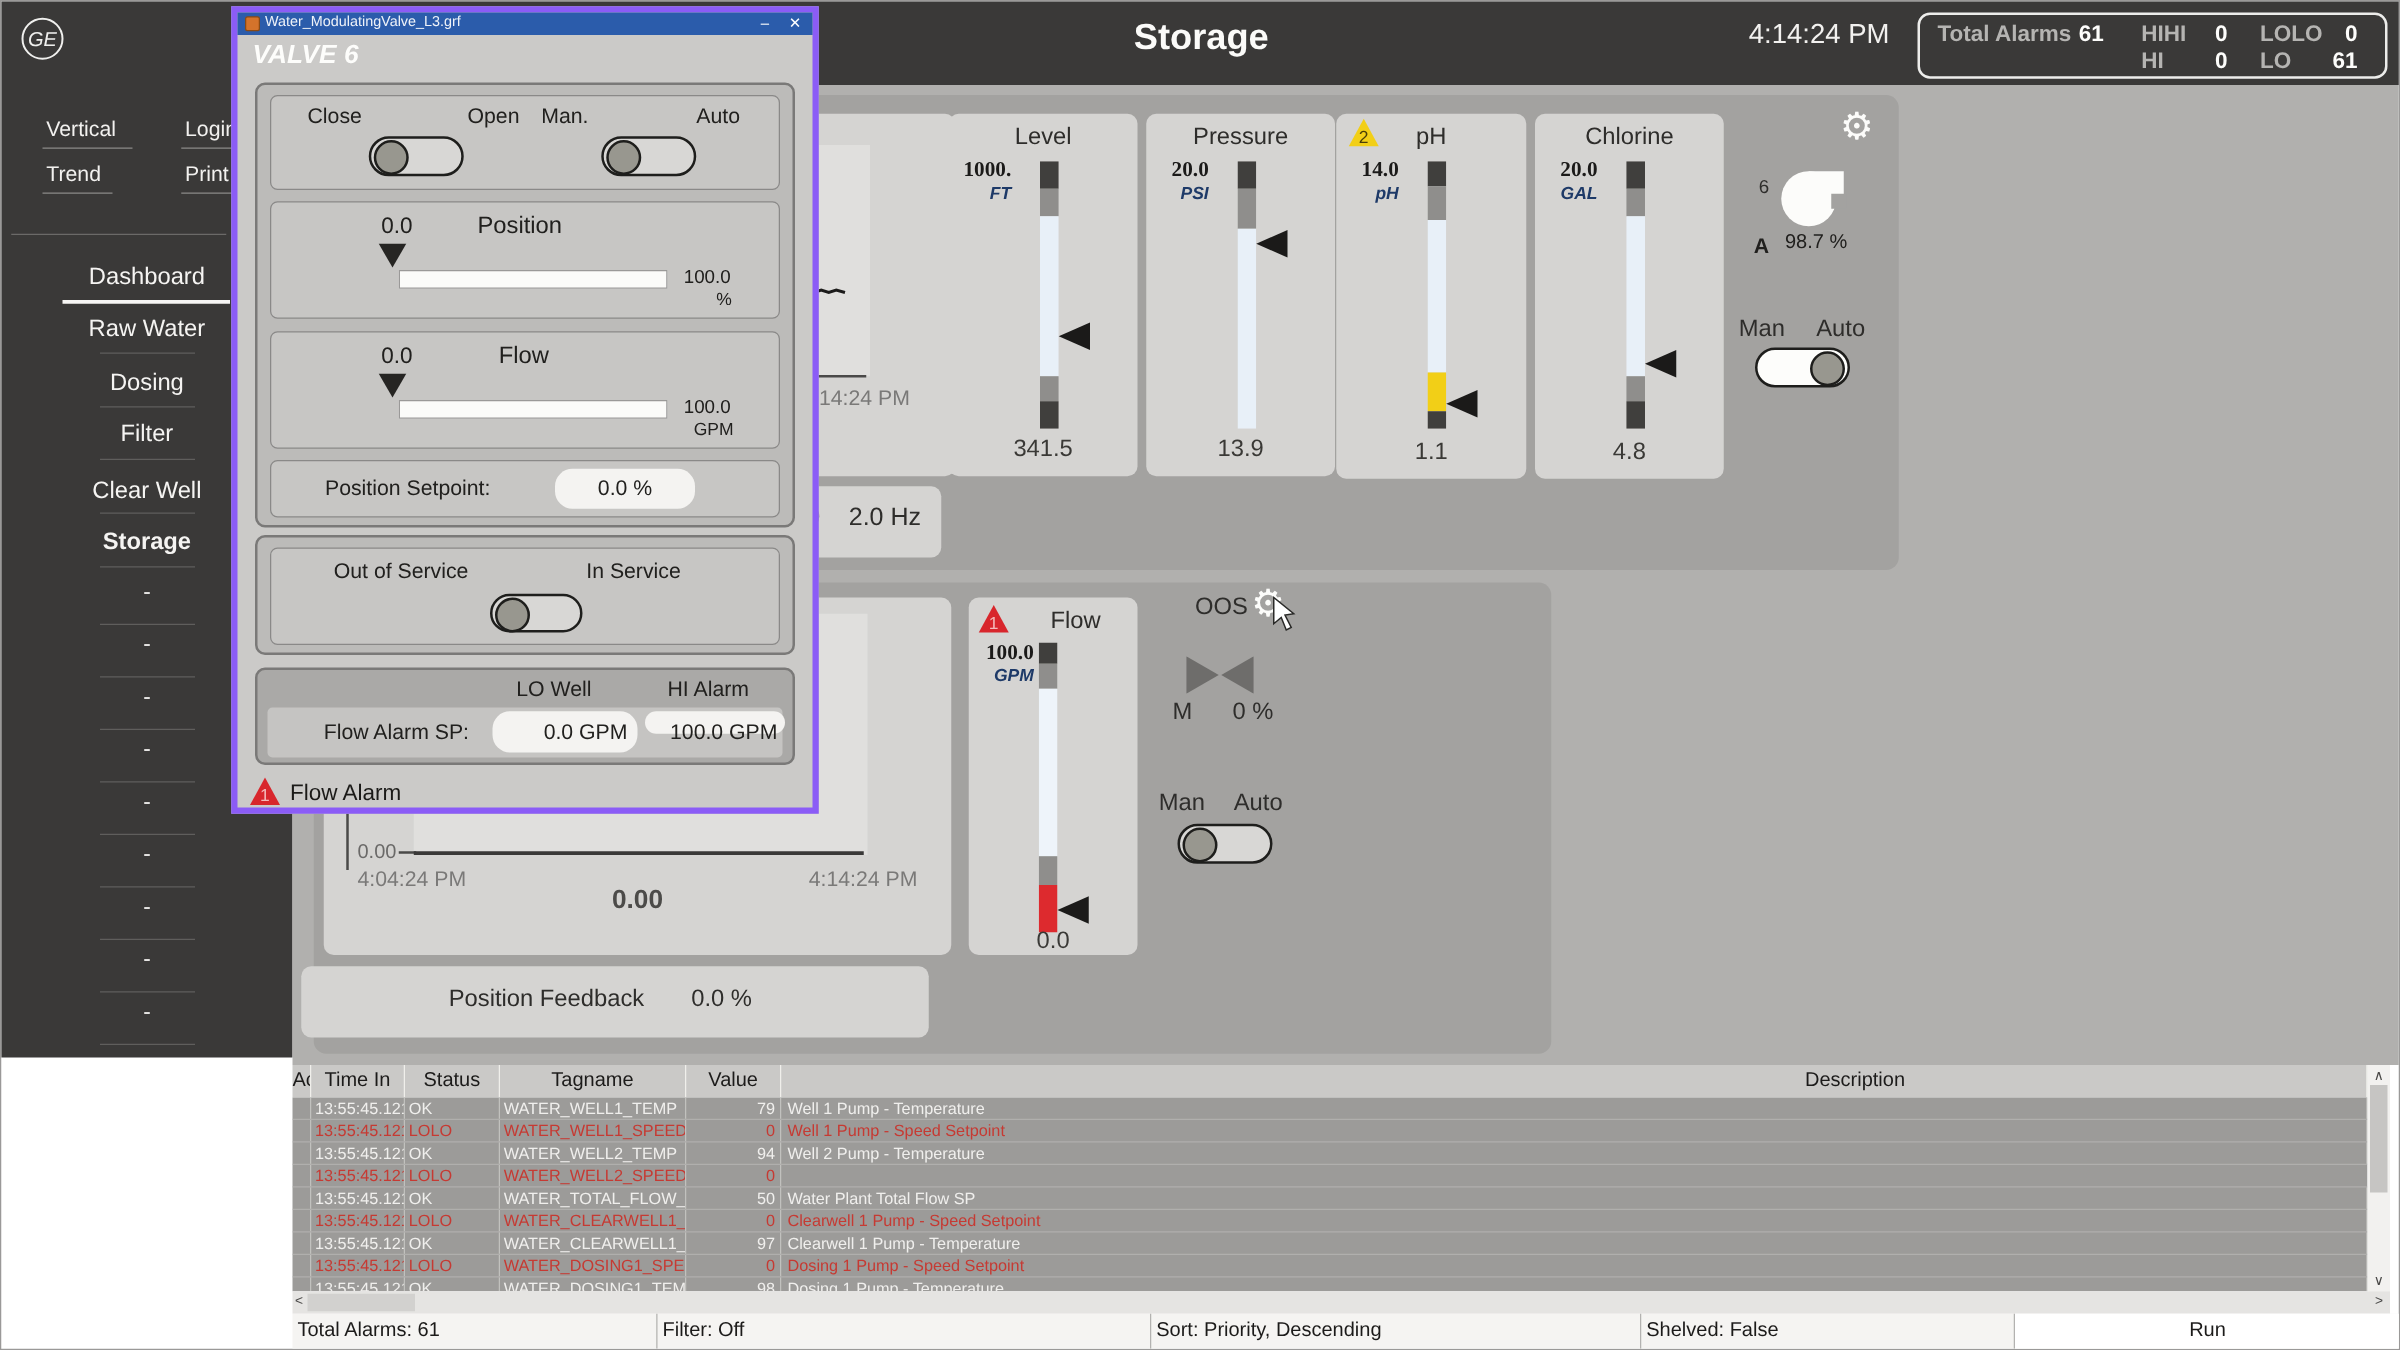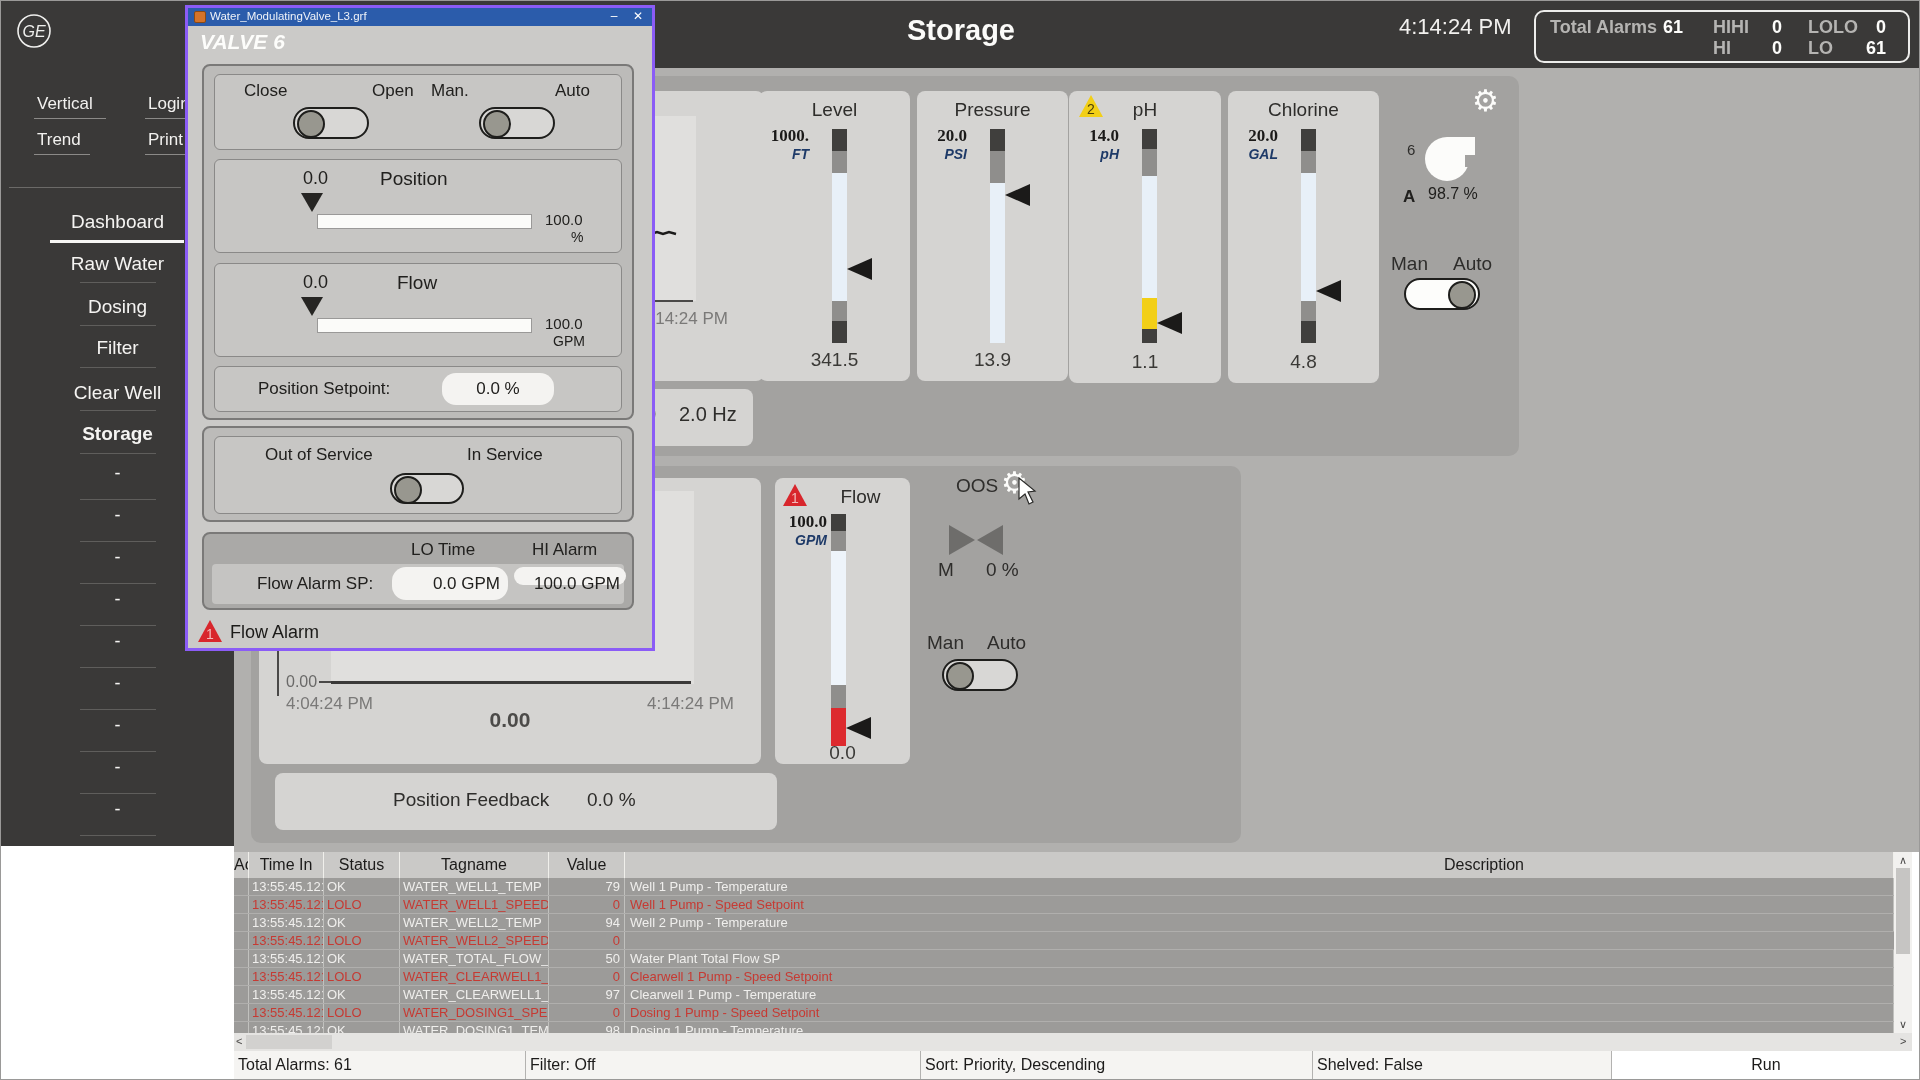--- a/index.html
+++ b/index.html
@@ -35,21 +35,21 @@
   .seg{width:15px;}
   .marker{width:0;height:0;border-top:11px solid transparent;border-bottom:11px solid transparent;border-right:25px solid #1b1a19;}
   .gvalue{position:absolute;top:258px;left:0;width:100%;text-align:center;font-size:19px;color:#3a3936;}
   .lbl{font-size:19px;color:#2e2d2b;}
   
   .toggle{position:absolute;width:76px;height:32px;background:#d8d7d5;border:2px solid #1e1e1c;border-radius:17px;box-sizing:border-box;cursor:pointer;}
   .knob{position:absolute;top:1px;width:24px;height:24px;background:#98978f;border:2px solid #1e1e1c;border-radius:50%;}
   .knob.left{left:2px;} .knob.right{right:2px;}
   .toggle.white{background:#fdfdfb;}
   
-  .popup{left:184px;top:4px;width:470px;height:646px;border:3px solid #8b5cf6;background:#cbcac8;z-index:50;box-sizing:border-box;}
+  .popup{left:184px;top:4px;width:470px;height:646px;border:5px solid #8b5cf6;background:#cbcac8;z-index:50;box-sizing:border-box;}
   .ptitlebar{position:absolute;left:0;top:0;width:100%;height:18px;background:#2b5cab;}
   .ptitle{position:absolute;left:22px;top:2px;font-size:11.5px;color:#eef2f8;}
   .picon{position:absolute;left:6px;top:3px;width:12px;height:12px;background:#d4732b;border-radius:2px;border:1px solid #8a4a14;box-sizing:border-box;}
   .pbtn{position:absolute;top:1px;width:20px;text-align:center;font-size:12px;color:#fff;cursor:pointer;}
   .pbody{position:absolute;left:0;top:18px;width:468px;height:626px;}
   .valve-title{position:absolute;left:12px;top:4px;font-size:21px;font-weight:bold;color:#fdfdfb;font-style:italic;}
   .pframe{position:absolute;border:2px solid #7a7978;border-radius:8px;background:#bcbbb9;box-sizing:border-box;}
   .psec{position:absolute;background:#c7c6c4;border:1px solid #8a8988;border-radius:6px;box-sizing:border-box;}
   .ptext{position:absolute;font-size:17px;color:#21201e;}
   .pnum{position:absolute;font-size:18px;color:#21201e;}
@@ -275,21 +275,21 @@
     <polygon points="54,0 28,15 54,30" fill="#6e6d6b"></polygon>
   </svg>
   <div class="abs lbl" style="left:937px;top:558px">M</div>
   <div class="abs lbl" style="left:985px;top:558px">0 %</div>
   <div class="abs lbl" style="left:926px;top:631px">Man</div>
   <div class="abs lbl" style="left:986px;top:631px">Auto</div>
   <div class="toggle" style="left:941px;top:658px">
       <div class="knob left"></div>
     </div>
 
-  <div class="abs card" style="left:274px;top:772px;width:502px;height:57px">
+  <div class="abs card" style="left:240px;top:772px;width:502px;height:57px">
     <div class="abs" style="left:118px;top:16px;font-size:19px;color:#2e2d2b">Position Feedback</div>
     <div class="abs" style="left:312px;top:16px;font-size:19px;color:#2e2d2b">0.0 %</div>
   </div>
 
   <div class="abs thead">
     <div class="th c-ack">Ack</div>
     <div class="th c-time">Time In</div>
     <div class="th c-status">Status</div>
     <div class="th c-tag">Tagname</div>
     <div class="th c-value" style="text-align:center;padding-right:0">Value</div>
@@ -442,21 +442,21 @@
         <div class="psec" style="left:10px;top:8px;width:408px;height:78px">
           <div class="ptext" style="left:50px;top:8px">Out of Service</div>
           <div class="ptext" style="left:252px;top:8px">In Service</div>
           <div class="toggle" style="left:175px;top:36px;width:74px;height:31px">
               <div class="knob left"></div>
             </div>
         </div>
       </div>
 
       <div class="pframe" style="left:14px;top:506px;width:432px;height:78px;background:#aaa9a7">
-        <div class="ptext" style="left:207px;top:6px">LO Time</div>
+        <div class="ptext" style="left:207px;top:6px">LO Well</div>
         <div class="ptext" style="left:328px;top:6px">HI Alarm</div>
         <div class="abs" style="left:8px;top:30px;width:412px;height:40px;background:#c5c4c2;border-radius:4px">
           <div class="ptext" style="left:45px;top:10px">Flow Alarm SP:</div>
           <div class="pfield" style="left:180px;top:3px;width:116px;height:33px;line-height:33px;text-align:right;padding-right:8px;box-sizing:border-box">0.0 GPM</div>
           <div class="pfield" style="left:302px;top:3px;width:112px;height:18px;line-height:33px;text-align:right;padding-right:6px;box-sizing:border-box">100.0 GPM</div>
         </div>
       </div>
 
       <svg class="abs" style="left:8px;top:592px" width="28" height="26">
         <polygon points="14,2 26,24 2,24" fill="#d8262c"></polygon>

